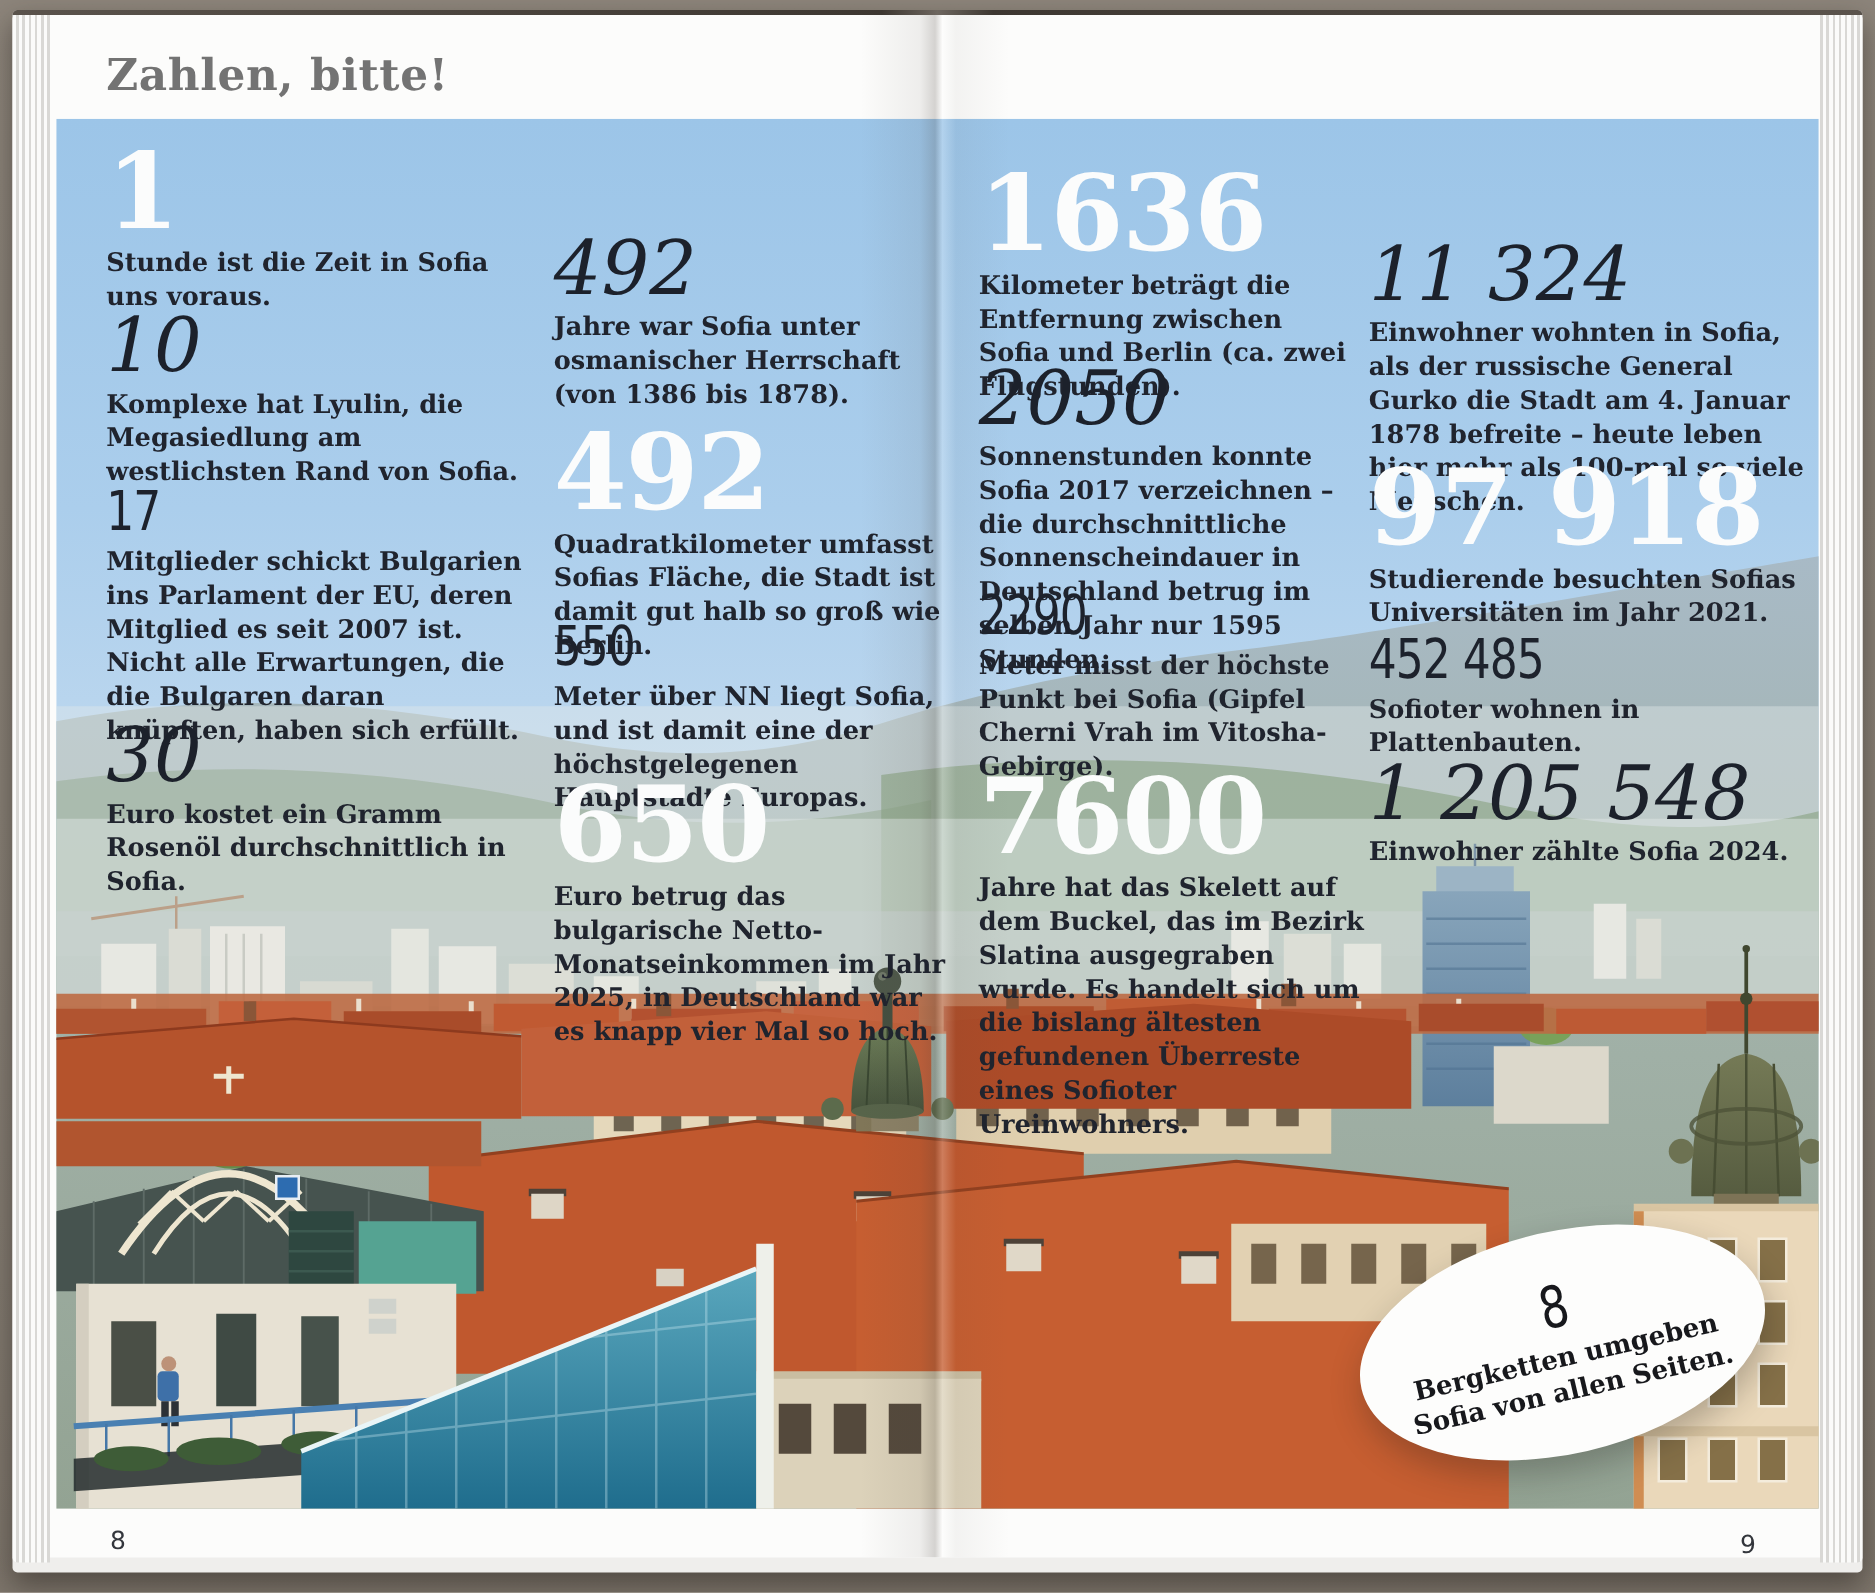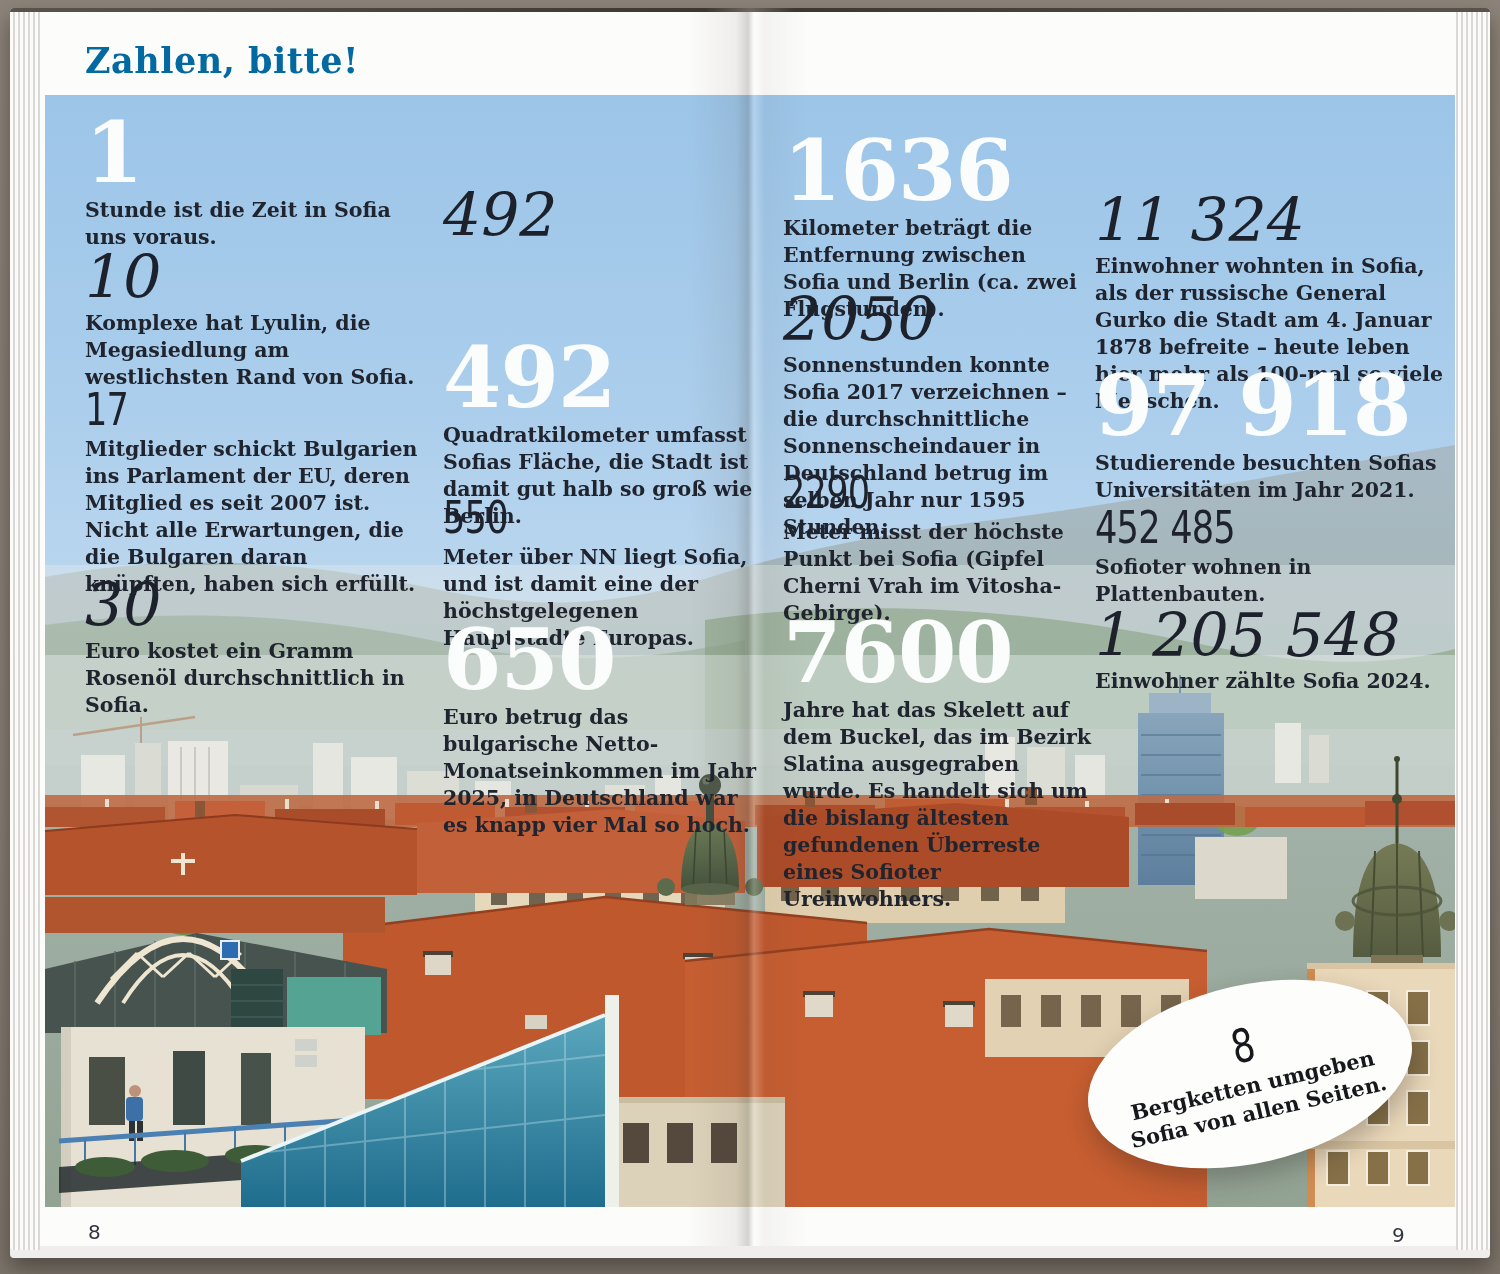--- a/index.html
+++ b/index.html
@@ -6,21 +6,21 @@
   .stage{position:relative;width:1500px;height:1274px;overflow:hidden;background:linear-gradient(180deg,#8d857b 0%,#877f75 60%,#7d756b 100%);font-family:"DejaVu Serif",serif;}
   .book{position:absolute;left:10px;top:8px;width:1480px;height:1250px;background:#efeeec;border-radius:4px;box-shadow:0 10px 22px rgba(35,30,25,.5);}
   .book::before{content:'';position:absolute;top:0;left:0;right:0;height:4px;border-radius:4px 4px 0 0;background:linear-gradient(90deg,#5a534c,#3d3731 47%,#6d665f 50%,#3d3731 53%,#5a534c);z-index:6;}
   .edge{position:absolute;top:3px;bottom:8px;z-index:1;}
   .edge-left{left:0;width:30px;border-radius:4px 0 0 4px;background:repeating-linear-gradient(90deg,#fbfbfa 0 3px,#d9d8d5 3px 5px);}
   .edge-right{right:0;width:34px;border-radius:0 4px 4px 0;background:repeating-linear-gradient(90deg,#d9d8d5 0 2px,#fbfbfa 2px 5px);}
   .sheet{position:absolute;left:30px;top:4px;width:1416px;height:1234px;background:#fcfcfb;z-index:2;overflow:hidden;}
   .photo{position:absolute;left:5px;top:83px;width:1410px;height:1112px;z-index:1;}
   .gutter{position:absolute;left:648px;top:0;bottom:0;width:120px;z-index:3;pointer-events:none;
     background:linear-gradient(90deg,rgba(70,62,55,0) 0%,rgba(70,62,55,.08) 40%,rgba(70,62,55,.22) 50%,rgba(255,255,255,.22) 55%,rgba(70,62,55,.05) 64%,rgba(70,62,55,0) 100%);}
-  .title{position:absolute;left:45px;top:30px;margin:0;z-index:4;font:600 35px/1.1 "DejaVu Serif",serif;color:#0369a1;letter-spacing:.5px;}
+  .title{position:absolute;left:45px;top:30px;margin:0;z-index:4;font:600 35px/1.1 "DejaVu Serif",serif;color:#737373;letter-spacing:.5px;}
   .stat{position:absolute;z-index:4;}
   .num{white-space:pre;}
   .num-w{font:700 84px/0.9 "DejaVu Serif",serif;color:#fbfcfc;letter-spacing:-1px;}
   .num-i{font:italic 400 60px/0.9 "DejaVu Serif",serif;color:#1c212b;}
   .num-s{display:inline-block;font:400 44px/0.9 "DejaVu Sans",sans-serif;color:#1d222c;transform:scaleX(.8);transform-origin:left bottom;letter-spacing:-1px;}
   .cap{margin-top:6px;font:700 20.5px/1.32 "DejaVu Serif",serif;color:#20242e;}
   .badge{position:absolute;left:1045px;top:973px;width:330px;height:178px;background:#fdfdfc;border-radius:50%;z-index:5;
     transform:rotate(-13deg);box-shadow:0 12px 26px rgba(30,25,20,.28);display:flex;flex-direction:column;align-items:center;justify-content:center;text-align:center;}
   .badge-num{font:500 46px/1 "DejaVu Sans",sans-serif;color:#17181c;transform:scaleX(.78);}
   .badge-text{width:262px;margin-top:5px;font:700 21px/1.25 "DejaVu Serif",serif;color:#17181c;}
@@ -374,20 +374,21 @@
         <div class="num num-s">17</div>
         <div class="cap">Mitglieder schickt Bulgarien ins Parlament der EU, deren Mitglied es seit 2007 ist. Nicht alle Erwartungen, die die Bulgaren daran knüpften, haben sich erfüllt.</div>
       </div>
       <div class="stat" style="left:45px;top:566px;width:340px">
         <div class="num num-i">30</div>
         <div class="cap">Euro kostet ein Gramm Rosenöl durchschnittlich in Sofia.</div>
       </div>
 
       <div class="stat" style="left:403px;top:176px;width:318px">
         <div class="num num-i">492</div>
+        <div class="cap">Jahre war Sofia unter osmanischer Herrschaft (von 1386 bis 1878).</div>
       </div>
       <div class="stat" style="left:403px;top:328px;width:318px">
         <div class="num num-w">492</div>
         <div class="cap">Quadratkilometer umfasst Sofias Fläche, die Stadt ist damit gut halb so groß wie Berlin.</div>
       </div>
       <div class="stat" style="left:403px;top:486px;width:318px">
         <div class="num num-s">550</div>
         <div class="cap">Meter über NN liegt Sofia, und ist damit eine der höchstgelegenen Hauptstädte Europas.</div>
       </div>
       <div class="stat" style="left:403px;top:610px;width:318px">

